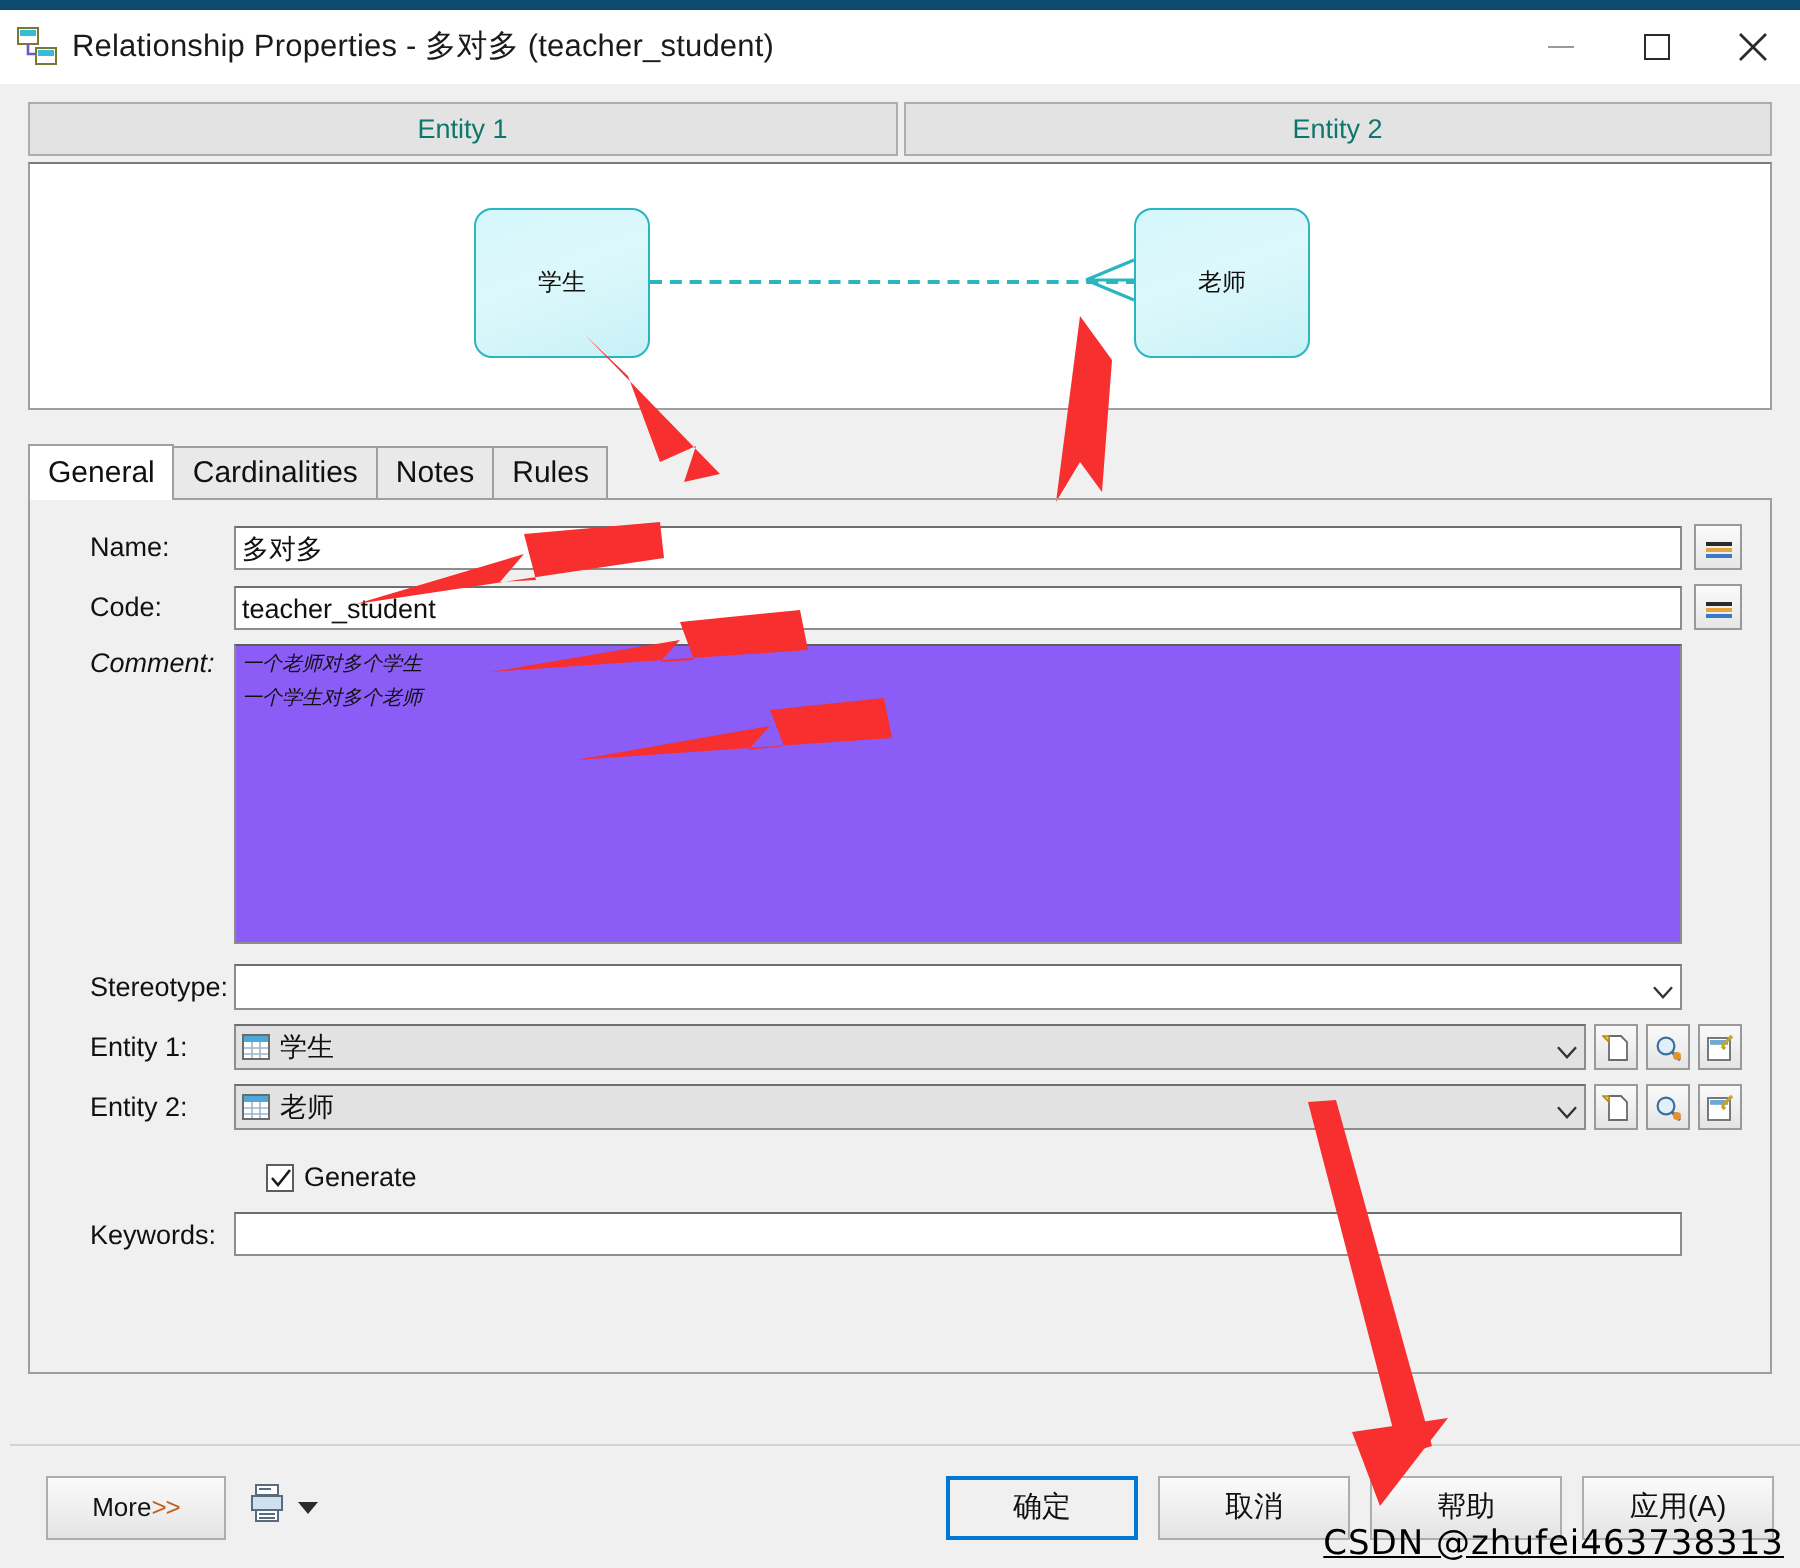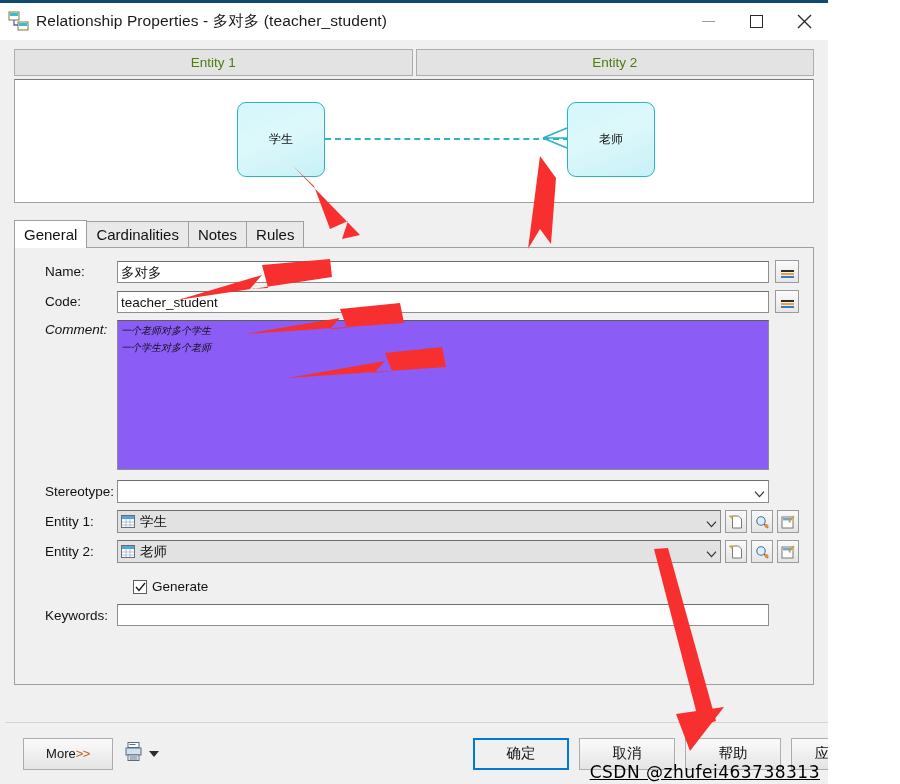--- a/index.html
+++ b/index.html
@@ -6,23 +6,23 @@
   html, body {
     margin: 0; padding: 0;
     width: 900px; height: 784px;
     overflow: hidden;
     background: #ffffff;
     font-family: "Liberation Sans", "DejaVu Sans", sans-serif;
     -webkit-font-smoothing: antialiased;
   }
   #app {
     position: relative;
-    width: 828px; height: 784px;
+    width: 900px; height: 784px;
     background: #f0f0f0;
-    border-top: 3px solid #0c4a6e;
+    border-top: 5px solid #0c4a6e;
     overflow: hidden;
   }
 
   
   .titlebar {
     position: relative;
     height: 37px;
     background: #ffffff;
     display: flex;
     align-items: center;
@@ -47,21 +47,21 @@
 
   
   .preview-wrap { padding: 0 14px; margin-top: 9px; }
   .entity-tabs { display: flex; gap: 3px; }
   .entity-tab {
     flex: 1 1 0;
     height: 27px;
     background: #e3e3e3;
     border: 1px solid #adadad;
     display: flex; align-items: center; justify-content: center;
-    font-size: 13.5px; color: #4d7c0f;
+    font-size: 13.5px; color: #0f766e;
   }
   .canvas {
     margin-top: 3px;
     height: 124px;
     background: #ffffff;
     border: 1px solid #9f9f9f;
     border-top-color: #7a7a7a;
     position: relative;
     overflow: hidden;
   }

